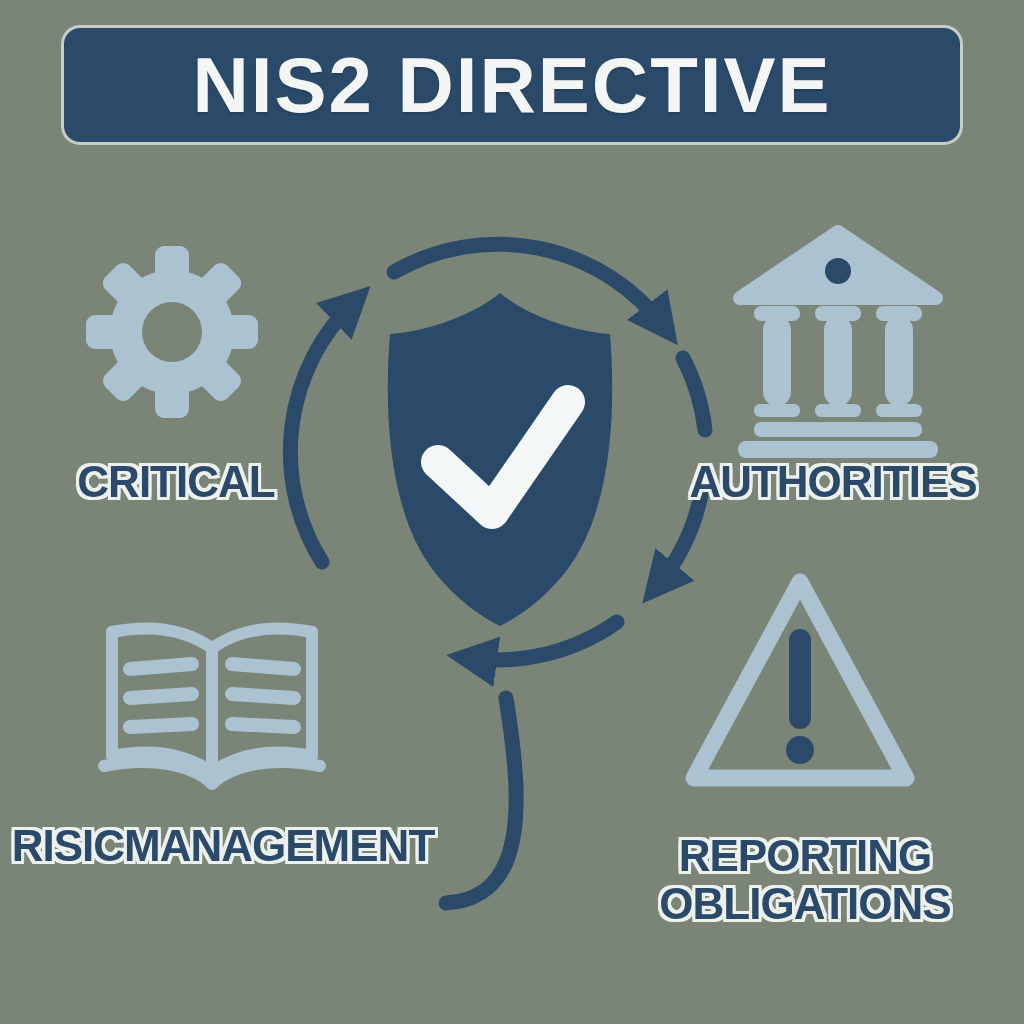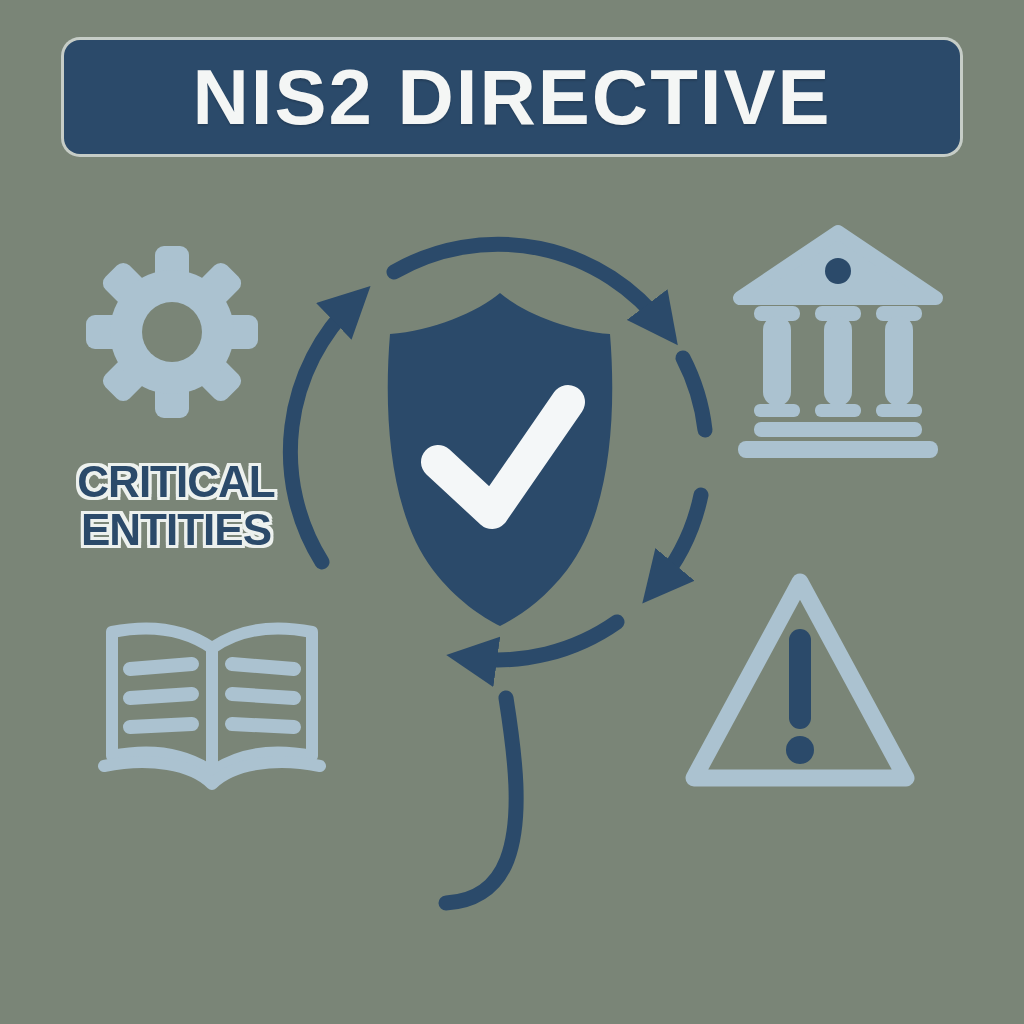--- a/index.html
+++ b/index.html
@@ -1,21 +1,21 @@
 <!DOCTYPE html>
 <html><head>
 <meta charset="utf-8">
 <style>
   html,body{margin:0;padding:0;background:#7a8577;}
   .stage{
     position:relative;width:1024px;height:1024px;background:#7a8577;
     font-family:"Liberation Sans",sans-serif;overflow:hidden;
   }
   .banner{
-    position:absolute;left:64px;top:40px;width:896px;height:114px;
+    position:absolute;left:64px;top:28px;width:896px;height:114px;
     background:#2b4a6a;border-radius:16px;
     display:flex;align-items:center;justify-content:center;
     box-shadow:0 0 0 3px rgba(240,244,242,.65);
   }
   .banner-text{
     color:#f4f6f5;font-weight:bold;font-size:78px;letter-spacing:2px;
     text-shadow:0 2px 2px rgba(0,0,0,.15);white-space:nowrap;
   }
   .layer{position:absolute;left:0;top:0;width:1024px;height:1024px;}
   .label{
@@ -112,25 +112,28 @@
 
     <g>
       <path d="M800,582 L906,778 L694,778 Z" fill="none" stroke="#abc2d0" stroke-width="17" stroke-linejoin="round"></path>
       <path d="M800,640 L800,718" stroke="#2b4a6a" stroke-width="22" stroke-linecap="round"></path>
       <circle cx="800" cy="750" r="14" fill="#2b4a6a"></circle>
     </g>
   </svg>
 
   <div class="label label-critical">
     <span>CRITICAL</span>
-    <span>ENTITIES</span>
   </div>
 
   <div class="label label-supervisory">
+    <span>AUTHORITIES</span>
   </div>
 
   <div class="label label-measures">
+    <span>RISICMANAGEMENT</span>
   </div>
 
   <div class="label label-reporting">
+    <span>REPORTING</span>
+    <span>OBLIGATIONS</span>
   </div>
 
 </div>
 
 </body></html>

